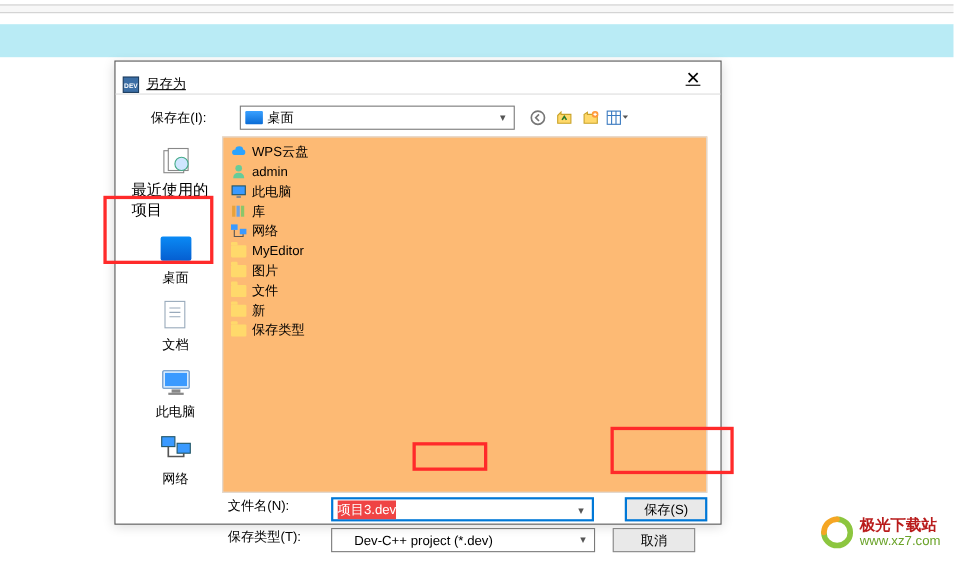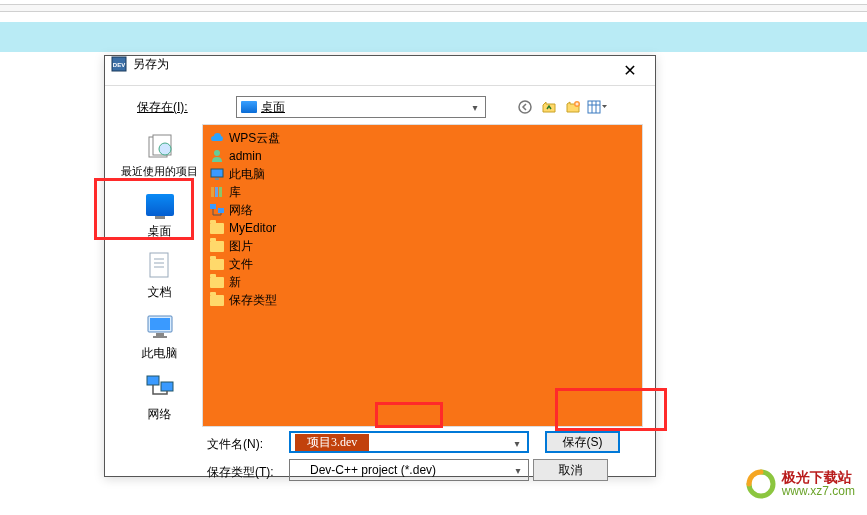--- a/index.html
+++ b/index.html
@@ -32,23 +32,24 @@
       top: 55px;
       width: 552px;
       height: 422px;
       background: #fff;
       border: 1px solid #555;
       box-shadow: 0 2px 10px rgba(0,0,0,0.15);
     }
     .titlebar {
       height: 30px;
       display: flex;
-      align-items: flex-start;
+      align-items: flex-end;
       padding: 0 6px;
       border-bottom: 1px solid #ddd;
+      text-decoration: underline;
     }
     .titlebar-icon {
       width: 16px; height: 16px;
       margin-right: 6px;
       display: inline-flex;
       align-items: center;
       justify-content: center;
     }
     .titlebar-title { flex: 1; font-size: 12px; }
     .titlebar-close {
@@ -61,24 +62,23 @@
     }
     .dialog-body {
       padding: 10px 12px;
       height: calc(100% - 30px);
       display: flex;
       flex-direction: column;
     }
     .row-savein {
       display: flex;
       align-items: center;
-      gap: 24px;
+      gap: 6px;
       margin-bottom: 6px;
       padding-left: 20px;
-      text-decoration: underline;
     }
     .row-savein label { width: 75px; }
     .combo {
       height: 22px;
       border: 1px solid #7a7a7a;
       background: #fff;
       display: flex;
       align-items: center;
       padding: 0 4px;
       position: relative;
@@ -130,21 +130,21 @@
     }
     .side-icon {
       width: 32px; height: 32px;
       display: flex;
       align-items: center;
       justify-content: center;
     }
     .file-list {
       flex: 1;
       border: 1px solid #ddd;
-      background: #f97316;
+      background: #fdba74;
       padding: 4px;
       overflow: auto;
     }
     .file-item {
       display: flex;
       align-items: center;
       gap: 4px;
       height: 18px;
       padding: 0 2px;
       cursor: pointer;
@@ -153,42 +153,41 @@
       width: 16px; height: 16px;
       display: inline-flex;
       align-items: center;
       justify-content: center;
     }
     .bottom-rows {
       padding-left: 90px;
     }
     .bottom-row {
       display: flex;
-      align-items: flex-end;
-      gap: 4px;
+      align-items: flex-start;
+      gap: 16px;
       margin-bottom: 6px;
     }
     .bottom-row label { width: 78px; }
     .filename-combo, .filetype-combo {
       width: 240px;
       height: 22px;
     }
     .filename-input {
       border: 2px solid #0078d7;
       background: #fff;
       display: flex;
       align-items: center;
       padding: 0 4px;
       position: relative;
     }
     .filename-sel {
-      background: #c2410c;
+      background: #ef4444;
       color: #fff;
-      padding: 0 12px;
-      font-family: Liberation Serif, serif;
+      padding: 0 0;
     }
     .filetype-combo {
       border: 1px solid #7a7a7a;
       display: flex;
       align-items: center;
       padding: 0 20px;
       position: relative;
       cursor: pointer;
     }
     .action-btn {
@@ -313,21 +312,21 @@
     <div class="main-area">
       <div class="sidebar">
         <div class="side-item">
           <span class="side-icon">
             <svg width="30" height="30" viewBox="0 0 30 30">
                 <rect x="4" y="6" width="18" height="20" fill="#fff" stroke="#888"></rect>
                 <rect x="8" y="4" width="18" height="20" fill="#fff" stroke="#888"></rect>
                 <circle cx="20" cy="18" r="6" fill="#cfe6ff" stroke="#4a8"></circle>
               </svg>
           </span>
-          <span style="font-size:11px;">最近使用的项目</span>
+          <span style="font-size:14px;">最近使用的项目</span>
         </div>
         <div class="side-item">
           <span class="side-icon">
             <span class="monitor-icon"></span>
           </span>
           <span>桌面</span>
         </div>
         <div class="side-item">
           <span class="side-icon">
             <svg width="28" height="30" viewBox="0 0 28 30">

